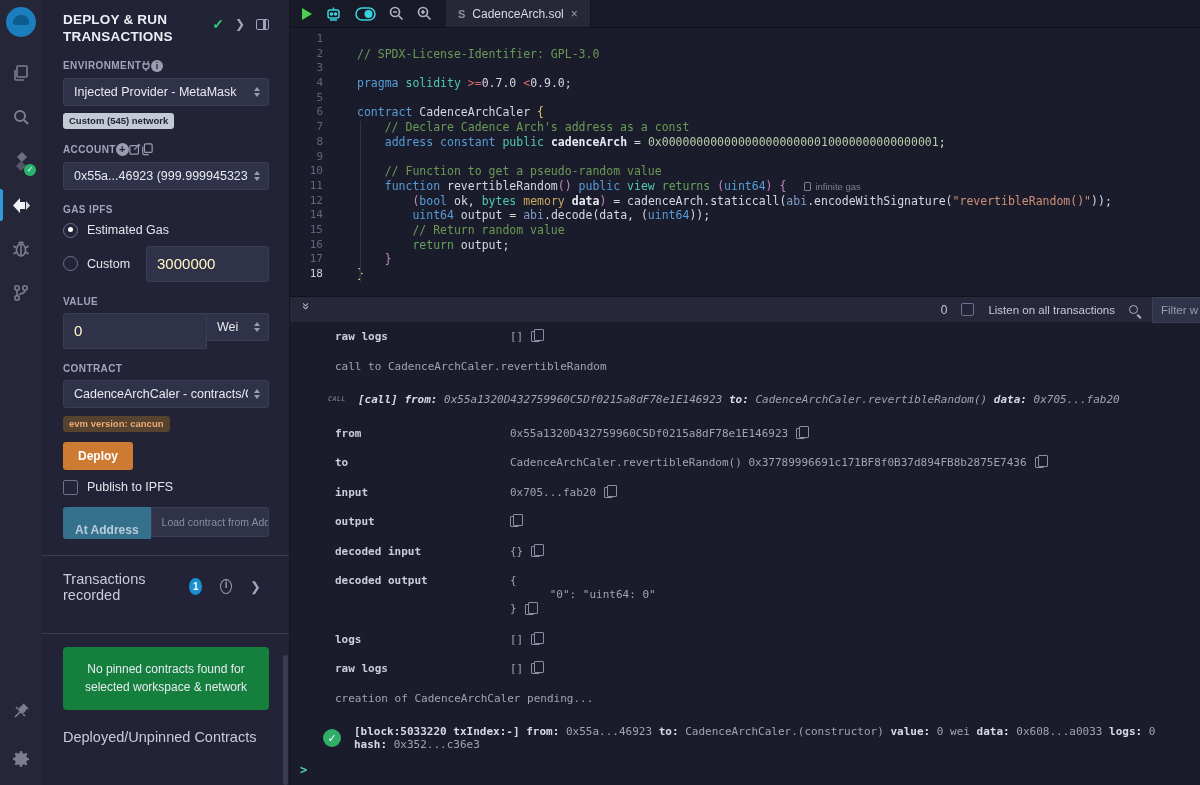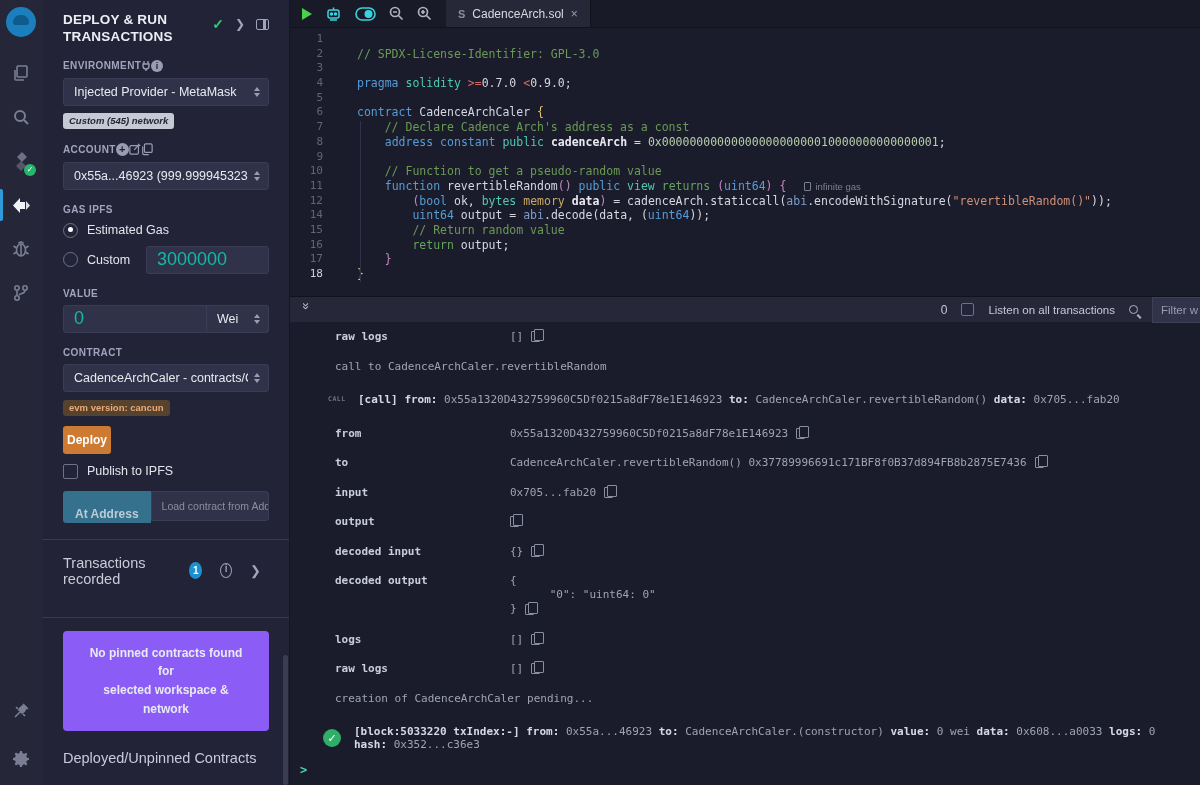--- a/index.html
+++ b/index.html
@@ -32,44 +32,44 @@
   .sp-label:first-of-type{ margin-top:16px; }
   .ic-info{ width:12px; height:12px; border-radius:50%; background:#9a9cb2; color:#222336; font-size:9px; font-weight:bold; text-align:center; line-height:12px; font-style:normal; }
   .ic-info.outline{ background:transparent; border:1px solid #9a9cb2; color:#9a9cb2; line-height:10px; width:15px; height:15px; font-size:10px; }
   .ic-plus{ width:13px; height:13px; border-radius:50%; background:#9a9cb2; color:#222336; font-size:11px; font-weight:bold; text-align:center; line-height:13px; }
   .sel{ background:#2f3248; border:1px solid #3a3d55; border-radius:3px; height:28px; display:flex; align-items:center; padding:0 8px 0 10px; font-size:12.5px; color:#e8eaf2; cursor:pointer; }
   .sel .txt{ flex:1; white-space:nowrap; overflow:hidden; }
   .caret-ud{ display:flex; flex-direction:column; gap:2px; margin-left:6px; }
   .caret-ud i{ display:block; width:0; height:0; border-left:3.5px solid transparent; border-right:3.5px solid transparent; }
   .caret-ud .up{ border-bottom:4px solid #9a9cb2; }
   .caret-ud .dn{ border-top:4px solid #9a9cb2; }
-  .badge-net{ display:inline-block; background:#c4c9d4; color:#1d2432; font-size:9.5px; font-weight:bold; border-radius:3px; padding:2.5px 6px; margin-top:7px;font-style:italic; }
+  .badge-net{ display:inline-block; background:#c4c9d4; color:#1d2432; font-size:9.5px; font-weight:bold; border-radius:3px; padding:2.5px 6px; margin-top:7px; }
   .radio-row{ display:flex; align-items:center; gap:9px; font-size:12.5px; color:#e4e6ee; margin:8px 0; }
   .radio{ width:15px; height:15px; border-radius:50%; border:1.5px solid #6e7288; background:#23243a; position:relative; flex-shrink:0; }
   .radio.on::after{ content:""; position:absolute; left:3.5px; top:3.5px; width:5px; height:5px; border-radius:50%; background:#fff; }
-  .inp{ background:#2f3248; border:1px solid #3a3d55; border-radius:3px; height:28px; font-size:18px; color:#14b8a6; display:flex; align-items:center; padding:0 10px; }
+  .inp{ background:#2f3248; border:1px solid #3a3d55; border-radius:3px; height:36px; font-size:15px; color:#fef9c3; display:flex; align-items:center; padding:0 10px; }
   .gas-custom{ display:flex; align-items:center; gap:9px; }
   .gas-custom .inp{ width:127px; margin-left:0; }
   .value-row{ display:flex; }
   .value-row .inp{ flex:1; border-radius:3px 0 0 3px; }
   .value-row .sel{ width:62px; border-left:none; border-radius:0 3px 3px 0; }
   .badge-evm{ display:inline-block; background:#55422f; color:#edaa74; font-size:9.5px; font-weight:bold; border-radius:3px; padding:2.5px 6px; margin-top:8px; }
-  .btn-deploy{ background:#cd7a33; color:#fff; font-weight:bold; font-size:12px; border:none; border-radius:3px; padding:7px 4px; margin-top:10px; cursor:pointer; display:inline-block; }
+  .btn-deploy{ background:#cd7a33; color:#fff; font-weight:bold; font-size:12px; border:none; border-radius:3px; padding:7px 15px; margin-top:10px; cursor:pointer; display:inline-block; }
   .chk-row{ display:flex; align-items:center; gap:9px; font-size:12.5px; color:#e4e6ee; margin-top:10px; }
   .chk{ width:15px; height:15px; border:1.5px solid #6e7288; border-radius:2px; background:#23243a; }
   .ataddr-row{ display:flex; margin-top:12px; }
   .btn-ataddr{ background:#35708d; color:#b9cdd8; font-weight:bold; font-size:12px; border:none; border-radius:3px 0 0 3px; padding:16px 12px; height:30px; }
   .ataddr-row .inp{ flex:1; height:30px; border-radius:0 3px 3px 0; color:#8a8ea1; font-size:10.5px; white-space:nowrap; overflow:hidden; }
   .divider{ border-top:1px solid #383b50; margin:16px -20px 0 -21px; }
   .tx-row{ display:flex; align-items:center; gap:18px; padding:15px 0 14px; font-size:14.5px; color:#c9cbd9; }
   .badge-count{ width:17px; height:17px; border-radius:50%; background:#1b90d0; color:#fff; font-size:10px; font-weight:bold; text-align:center; line-height:17px; }
   .tx-row .ic-chev{ margin-left:auto; margin-right:8px; font-size:13px; }
   .section-title{ font-size:14.5px; color:#c9cbd9; padding-top:16px; }
   .section-title small{ font-size:11px; color:#a2a3bd; }
-  .empty-box{ background:#8b5cf6; border-radius:4px; margin-top:13px; padding:13px 18px; text-align:center; font-size:12px; font-weight:bold; color:#e8eaf2; line-height:1.55; }
+  .empty-box{ background:#15803d; border-radius:4px; margin-top:13px; padding:13px 18px; text-align:center; font-size:12px; font-weight:normal; color:#e8eaf2; line-height:1.55; }
   .dep-title-row{ display:flex; align-items:center; padding-top:19px; }
   .sp-scroll{ position:absolute; right:1px; top:655px; width:5px; height:130px; background:#3a3d52; border-radius:3px; }
   
   .main{ flex:1; display:flex; flex-direction:column; background:#1b1c2b; min-width:0; }
   .topbar{ height:28px; background:#191a27; display:flex; align-items:stretch; border-bottom:1px solid #11121c; flex-shrink:0; }
   .tb-icons{ display:flex; align-items:center; gap:13px; padding:0 14px 0 12px; }
   .play{ width:0; height:0; border-top:6px solid transparent; border-bottom:6px solid transparent; border-left:10px solid #4cd04c; }
   .tb-cyan{ color:#39d3de; }
   .tb-gray{ color:#aeb1c0; }
   .tab{ display:flex; align-items:center; gap:7px; background:#262737; padding:0 12px; font-size:12px; color:#d8dae4; border-right:1px solid #11121c; }
@@ -95,21 +95,21 @@
   .th-count{ font-size:12px; color:#c6c8d6; }
   .th-label{ font-size:11.5px; color:#c6c8d6; }
   .mag{ width:9px; height:9px; border:1.5px solid #aeb1c0; border-radius:50%; position:relative; }
   .mag::after{ content:""; position:absolute; left:8px; top:8px; width:5px; height:1.5px; background:#aeb1c0; transform:rotate(45deg); transform-origin:0 0; }
   .filterbox{ background:#30334a; border:1px solid #3c4057; height:26px; width:60px; display:flex; align-items:center; padding:0 8px; font-size:11.5px; color:#9a9db0; margin-right:-12px; }
   .terminal{ flex:1; overflow:hidden; position:relative; font-family:"DejaVu Sans Mono", monospace; font-size:11px; color:#9fa3b4; padding:8px 10px 0 45px; }
   .trow{ margin-bottom:16.5px; display:flex; align-items:flex-start; }
   .trow .lbl{ width:175px; flex-shrink:0; font-weight:bold; color:#c9ccd9; }
   .trow .val{ display:flex; align-items:flex-start; gap:8px; white-space:pre-wrap; }
   .trow-text{ margin:3px 0 20px; }
-  .trow-call{ margin:5px 0 21px; display:flex; align-items:center; }
+  .trow-call{ margin:5px 0 21px; display:flex; align-items:center;font-style:italic; }
   .mini{ font-size:6.5px; letter-spacing:.5px; color:#6f7386; width:30px; margin-left:-7px; flex-shrink:0; font-weight:bold; }
   .seg-b{ font-weight:bold; color:#d6d9e4; }
   .copy-ico{ width:9px; height:11px; border:1px solid #8a8ea1; border-radius:1px; position:relative; display:inline-block; margin-top:1px; cursor:pointer; flex-shrink:0; }
   .copy-ico::before{ content:""; position:absolute; left:2px; top:-3px; width:8px; height:10px; border:1px solid #8a8ea1; border-radius:1px; background:#1b1c2b; }
   .kvblock-lines div{ line-height:14px; }
   .kvblock-last{ display:flex; gap:8px; align-items:center; }
   .trow-block{ margin-top:20px; display:flex; align-items:center; gap:13px; }
   .ok-circle{ width:18px; height:18px; border-radius:50%; background:#2fae67; color:#fff; font-size:11px; text-align:center; line-height:18px; margin-left:-12px; flex-shrink:0; font-family:"Liberation Sans", sans-serif; }
   .prompt{ position:absolute; left:10px; bottom:8px; color:#4ed3b0; font-weight:bold; font-size:12px; }
   svg{ overflow:visible; }

